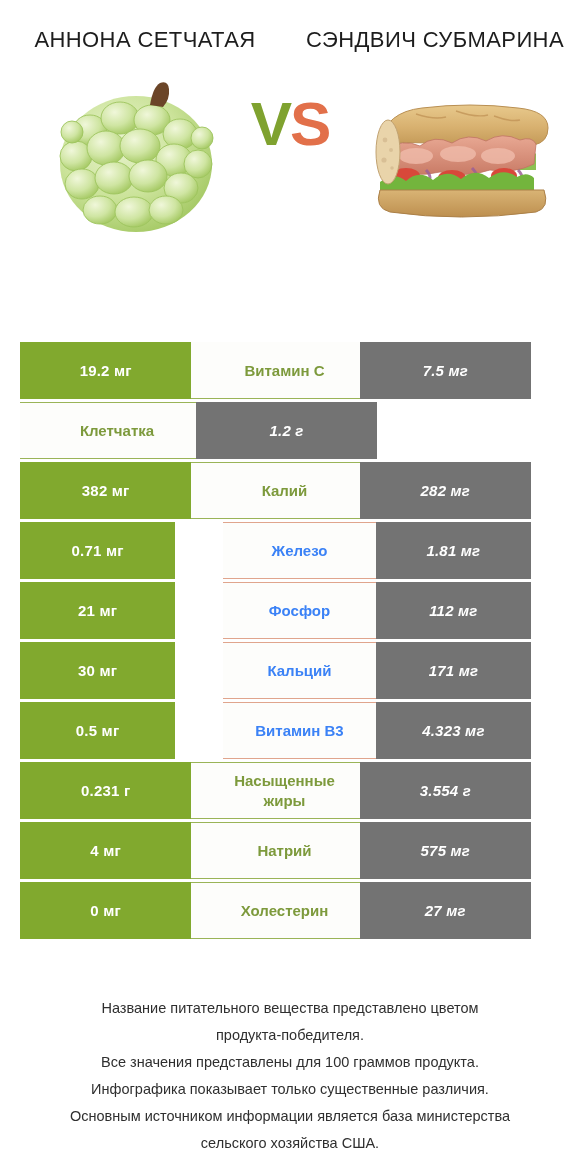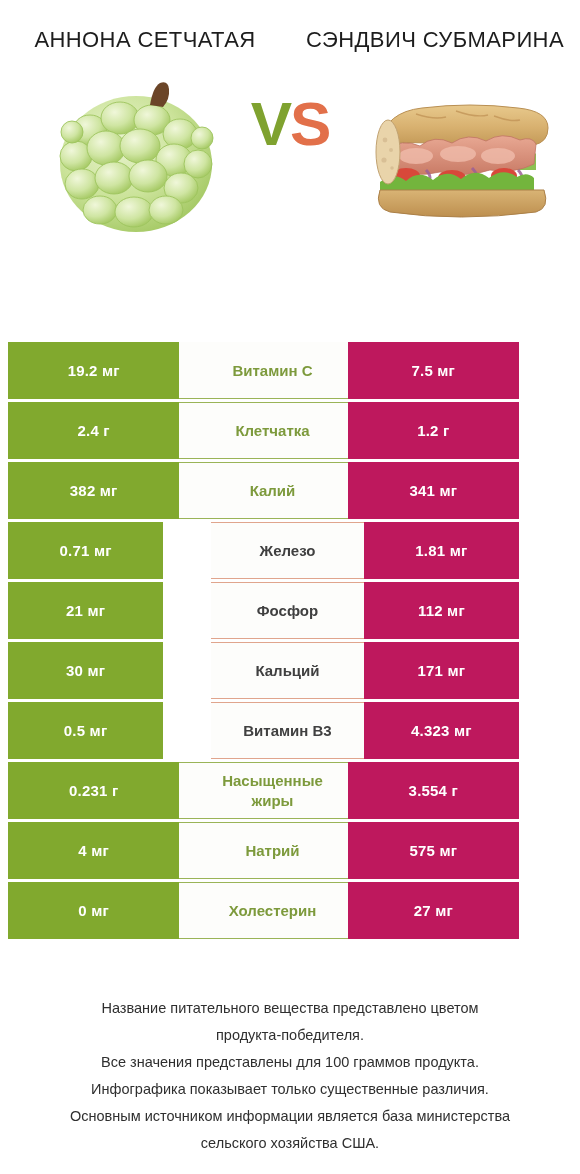--- a/index.html
+++ b/index.html
@@ -66,21 +66,21 @@
     font-weight: 700;
     letter-spacing: -2px;
     user-select: none;
   }
   .vs .v { color: #7fa22f; }
   .vs .s { color: #e2704a; }
 
   
   .table {
     position: absolute;
-    left: 8px;
+    left: 20px;
     top: 342px;
     width: 511px;
   }
   .row {
     display: flex;
     width: 100%;
     min-height: 57px;
     margin-bottom: 3px;
   }
   .cell {
@@ -91,33 +91,33 @@
     text-align: center;
   }
   .cell-left, .cell-right {
     width: 181px;
     font-size: 15px;
     font-weight: 700;
     color: #ffffff;
     letter-spacing: 0.2px;
   }
   .cell-left  { background: #81a92e; }
-  .cell-right { background: #be185d; }
+  .cell-right { background: #737373; font-style: italic; }
   .cell-mid {
     width: 176px;
     background: #fdfdfb;
     font-size: 15px;
     font-weight: 700;
     line-height: 20px;
     padding: 4px 6px;
     border-top: 1px solid transparent;
     border-bottom: 1px solid transparent;
   }
   .win-green .cell-mid  { color: #7d9a3c; border-color: #9ab457; padding-left: 24px; }
-  .win-orange .cell-mid { color: #404040; border-color: #e0a58d; margin-left: 48px; }
+  .win-orange .cell-mid { color: #3b82f6; border-color: #e0a58d; margin-left: 48px; }
   .row:first-child .cell-mid { border-top-color: transparent; }
   .row:last-child  { margin-bottom: 0; }
 
   
   .footer {
     position: absolute;
     left: 0; right: 0;
     top: 992px;
     text-align: center;
     font-size: 14.5px;
@@ -246,28 +246,27 @@
   </div>
 </div>
 
 <div class="table">
     <div class="row win-green">
       <div class="cell cell-left">19.2 мг</div>
       <div class="cell cell-mid">Витамин C</div>
       <div class="cell cell-right">7.5 мг</div>
     </div>
     <div class="row win-green">
-      <div class="cell cell-left">2.4 г</div>
       <div class="cell cell-mid">Клетчатка</div>
       <div class="cell cell-right">1.2 г</div>
     </div>
     <div class="row win-green">
       <div class="cell cell-left">382 мг</div>
       <div class="cell cell-mid">Калий</div>
-      <div class="cell cell-right">341 мг</div>
+      <div class="cell cell-right">282 мг</div>
     </div>
     <div class="row win-orange">
       <div class="cell cell-left">0.71 мг</div>
       <div class="cell cell-mid">Железо</div>
       <div class="cell cell-right">1.81 мг</div>
     </div>
     <div class="row win-orange">
       <div class="cell cell-left">21 мг</div>
       <div class="cell cell-mid">Фосфор</div>
       <div class="cell cell-right">112 мг</div>

